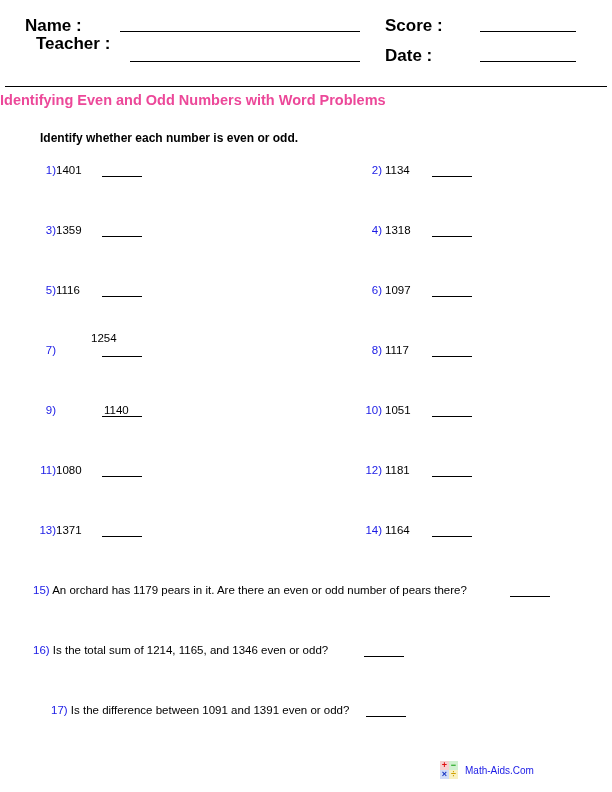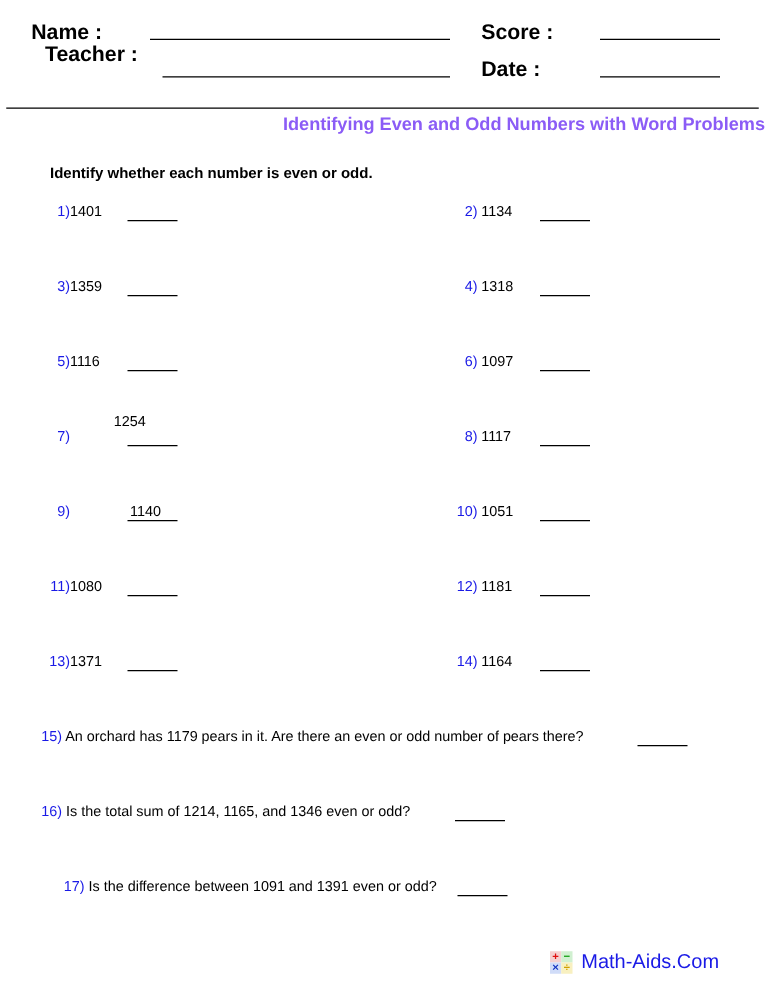--- a/index.html
+++ b/index.html
@@ -2,31 +2,31 @@
 <html><head>
   <meta charset="utf-8">
   <style>
     html, body { margin:0; padding:0; background:#ffffff; }
     body { width:612px; height:792px; position:relative; overflow:hidden;
            font-family:"Liberation Sans", sans-serif; color:#000; }
     .abs { position:absolute; }
     .hdr-label { font-size:17px;font-weight:bold; }
     .hdr-line { position:absolute; height:0; border-top:1px solid #000; }
     .rule { position:absolute; left:5px; right:5px; top:86px; border-top:1px solid #000; }
-    .title { position:absolute; top:92px; left:0; width:612px; text-align:right;
-             color:#8b5cf6; font-weight:bold; font-size:14.5px; }
+    .title { position:absolute; top:92px; left:0; width:612px; text-align:left;
+             color:#ec4899; font-weight:bold; font-size:14.5px; }
     .instr { position:absolute; left:40px; top:131px; font-weight:bold; font-size:12px; }
     .prob { position:absolute; font-size:11.5px; white-space:nowrap; }
     .num { color:#1a1ae6; }
     .blank { position:absolute; width:40px; border-top:1px solid #000; }
     .logo { position:absolute; left:440px; top:761px; display:flex; align-items:center; }
     .logo-icon { width:18px; height:18px; display:grid; grid-template-columns:1fr 1fr; grid-template-rows:1fr 1fr;
                  font-size:9px; font-weight:bold; line-height:9px; text-align:center; margin-right:7px; }
     .logo-icon span { display:block; }
-    .logo-text { color:#1a1ae6; font-size:16px; }
+    .logo-text { color:#1a1ae6; font-size:10px; }
   </style>
 </head>
 <body>
 
 <div class="abs hdr-label" style="left:25px;top:16px;">Name :</div>
 <div class="hdr-line" style="left:120px;width:240px;top:31px;"></div>
 <div class="abs hdr-label" style="left:385px;top:16px;">Score :</div>
 <div class="hdr-line" style="left:480px;width:96px;top:31px;"></div>
 
 <div class="abs hdr-label" style="left:25px;top:34px;margin-left:11px;">Teacher :</div>

